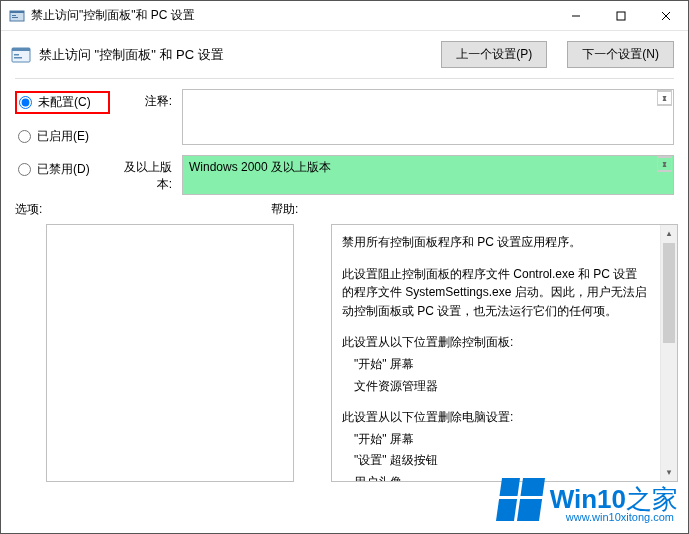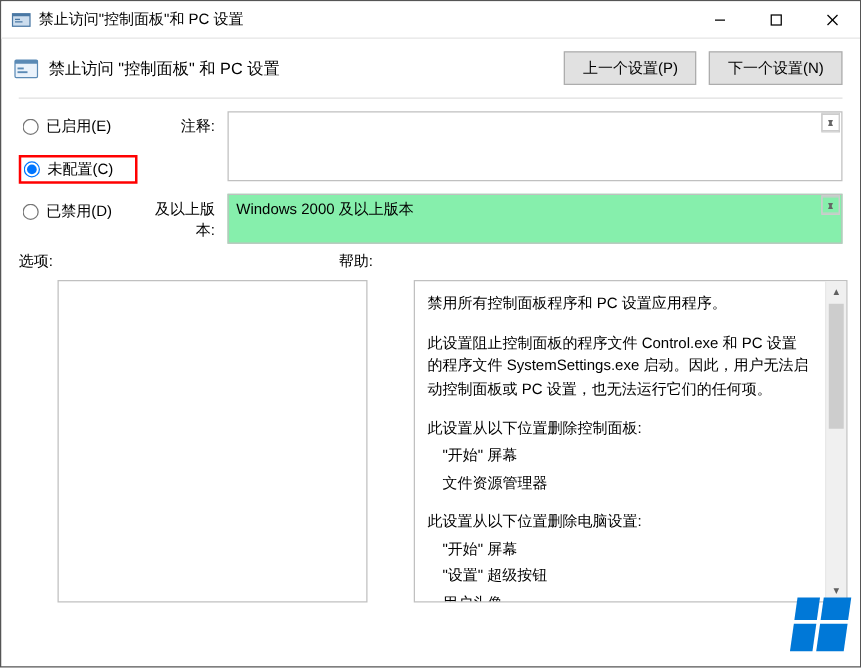--- a/index.html
+++ b/index.html
@@ -49,21 +49,21 @@
       padding: 10px 14px 8px 10px;
       display: flex;
       align-items: center;
     }
     .header .hdr-icon {
       width: 20px; height: 20px;
       margin-right: 8px;
       display: inline-flex;
     }
     .header .hdr-title { font-size: 13px; color: #000; }
-    .nav-buttons { margin-left: auto; display: flex; gap: 10px; }
+    .nav-buttons { margin-left: auto; display: flex; gap: 20px; }
     .btn {
       background: #e1e1e1;
       border: 1px solid #adadad;
       padding: 4px 14px;
       font-size: 12px;
       font-family: inherit;
       cursor: pointer;
       min-width: 94px;
       text-align: center;
     }
@@ -208,27 +208,27 @@
   <div class="nav-buttons">
     <button class="btn">上一个设置(P)</button>
     <button class="btn">下一个设置(N)</button>
   </div>
 </div>
 
 <div class="divider"></div>
 
 <div class="config-area">
   <div class="radio-col" style="grid-row: 1 / span 2;">
+    <label class="radio-item highlight">
+      <input type="radio" name="state" checked="" style="">
+      <span>未配置(C)</span>
+    </label>
     <label class="radio-item">
       <input type="radio" name="state" style="">
       <span>已启用(E)</span>
-    </label>
-    <label class="radio-item highlight">
-      <input type="radio" name="state" checked="" style="">
-      <span>未配置(C)</span>
     </label>
     <label class="radio-item">
       <input type="radio" name="state" style="">
       <span>已禁用(D)</span>
     </label>
   </div>
 
   <div class="label-col comment-label">注释:</div>
   <div class="comment-box">
     <div class="spin-btns">
@@ -279,13 +279,17 @@
   </div>
 </div>
 
 <div class="watermark">
   <div class="win-logo">
     <span></span>
       <span></span>
       <span></span>
       <span></span>
   </div>
+  <div class="brand-text">
+    <span class="b1">Win10</span><span class="b2">之家</span>
+    <div class="url">www.win10xitong.com</div>
+  </div>
 </div>
 
 </body></html>

